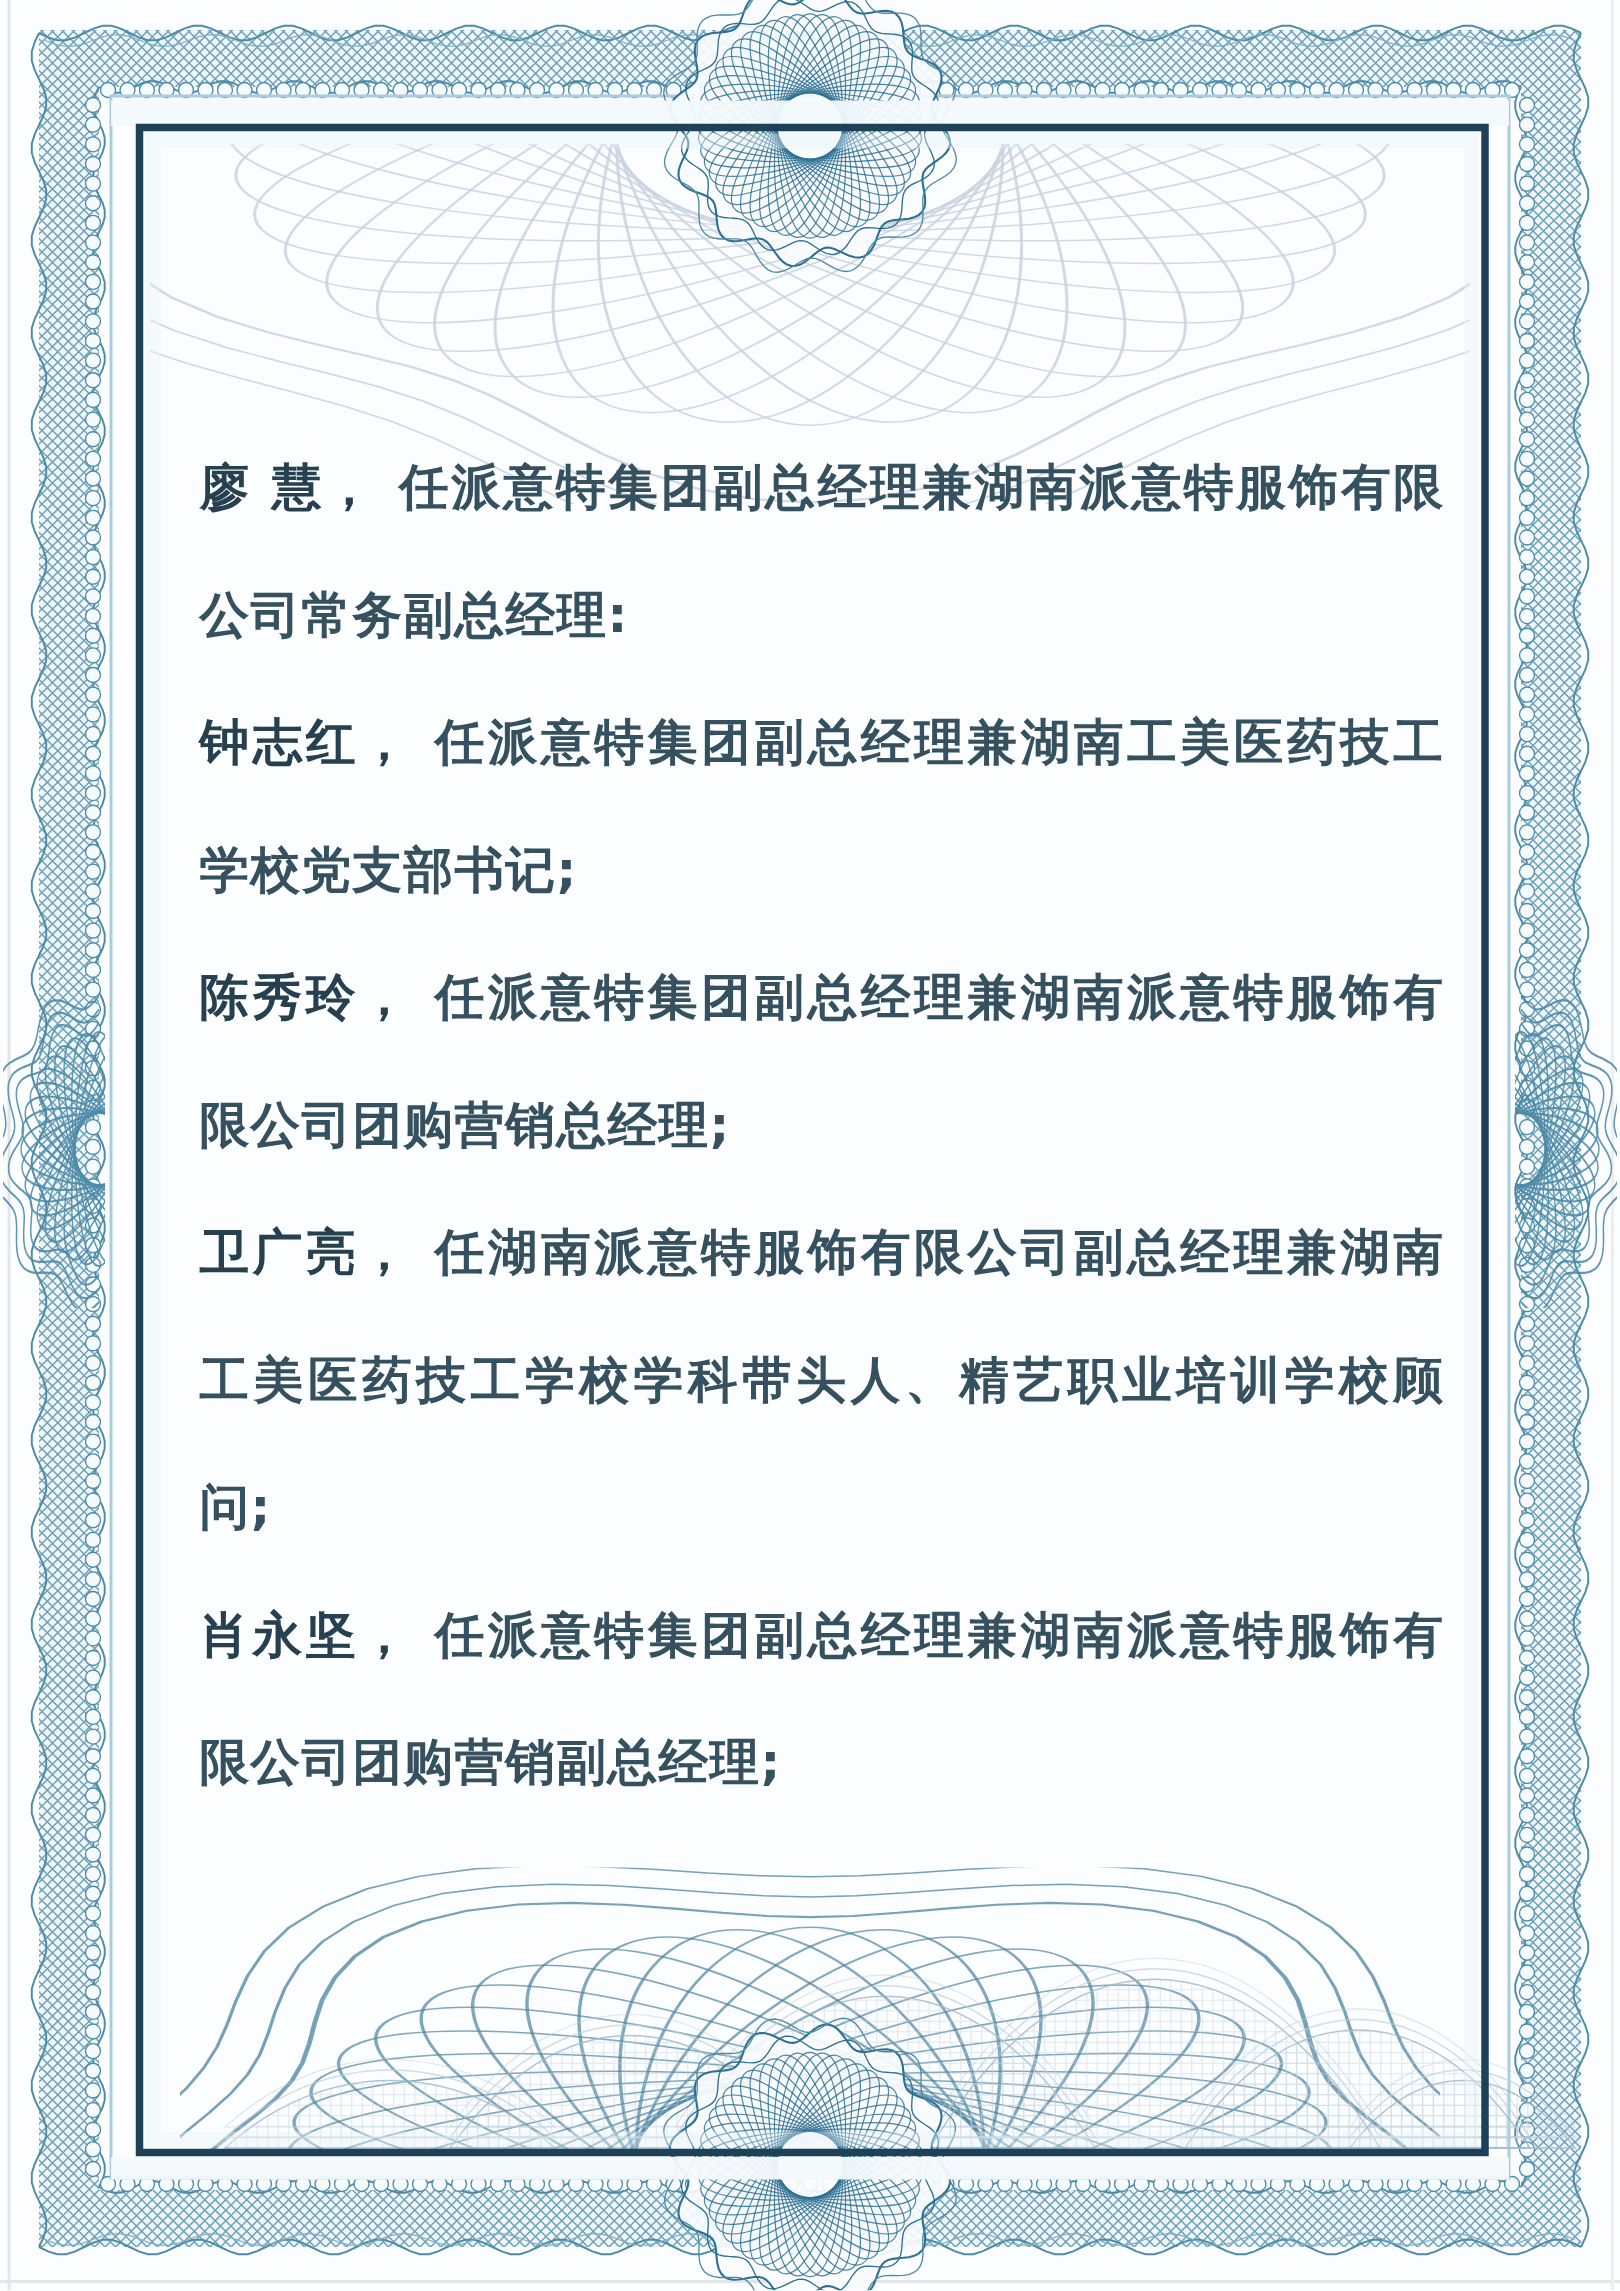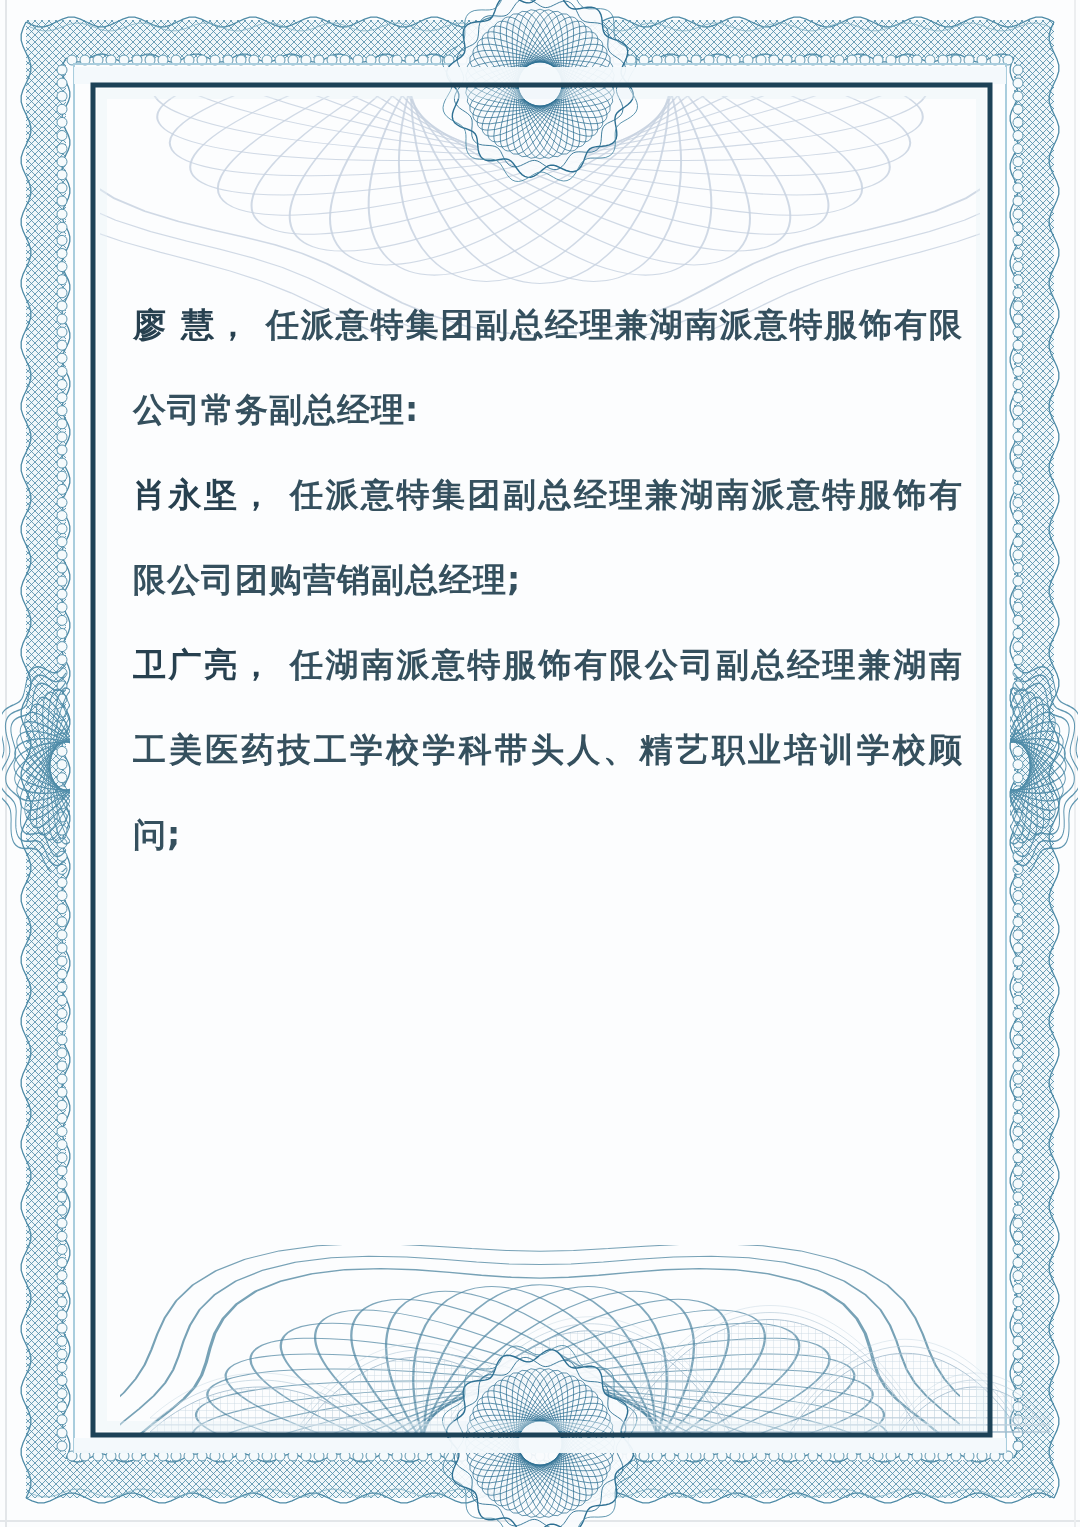--- a/index.html
+++ b/index.html
@@ -632,16 +632,18 @@
         <ellipse rx="74.8" ry="22" transform="rotate(173.1)" fill="none" stroke="#2e7093" stroke-width="0.8" opacity="0.85"></ellipse>
       </g>
       <rect x="74" y="67" width="932" height="17" fill="#f3f9fc" opacity="0.95"></rect>
       <rect x="74" y="1438" width="932" height="15" fill="#f3f9fc" opacity="0.95"></rect>
       <rect x="93" y="85" width="897" height="1350" fill="none" stroke="#1d4257" stroke-width="5"></rect>
       <rect x="102" y="94" width="879" height="1332" fill="none" stroke="#e8f2f7" stroke-width="10" opacity="0.4"></rect>
     </svg>
 
   <div class="content">
     <p class="para"><span class="nm">廖 慧</span><span class="sep">，</span><span class="bd">任派意特集团副总经理兼湖南派意特服饰有限公司常务副总经理:</span></p>
+    <p class="para"><span class="nm">钟志红</span><span class="sep">，</span><span class="bd">任派意特集团副总经理兼湖南工美医药技工学校党支部书记;</span></p>
+    <p class="para"><span class="nm">陈秀玲</span><span class="sep">，</span><span class="bd">任派意特集团副总经理兼湖南派意特服饰有限公司团购营销总经理;</span></p>
+    <p class="para"><span class="nm">卫广亮</span><span class="sep">，</span><span class="bd">任湖南派意特服饰有限公司副总经理兼湖南工美医药技工学校学科带头人、精艺职业培训学校顾问;</span></p>
     <p class="para"><span class="nm">肖永坚</span><span class="sep">，</span><span class="bd">任派意特集团副总经理兼湖南派意特服饰有限公司团购营销副总经理;</span></p>
-    <p class="para"><span class="nm">卫广亮</span><span class="sep">，</span><span class="bd">任湖南派意特服饰有限公司副总经理兼湖南工美医药技工学校学科带头人、精艺职业培训学校顾问;</span></p>
   </div>
 </div>
 
 </body></html>

